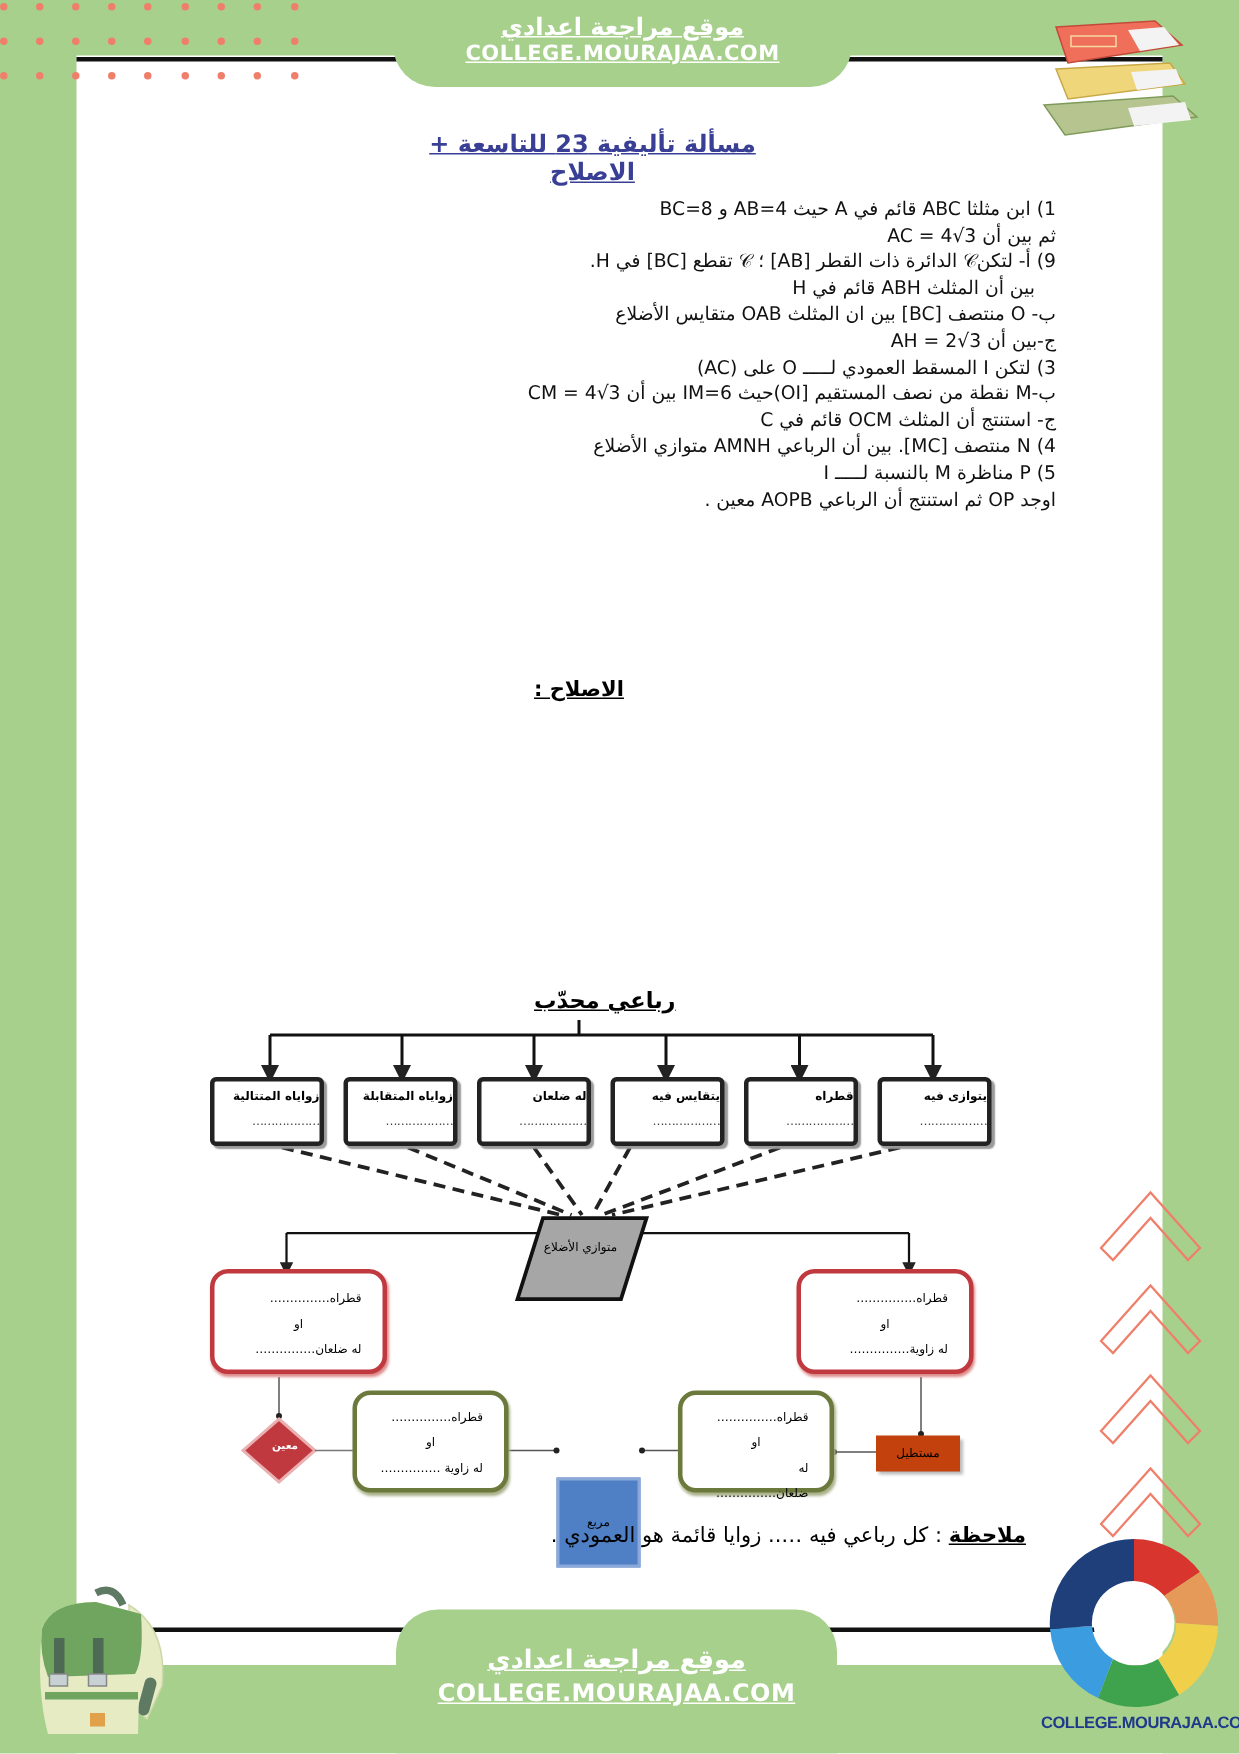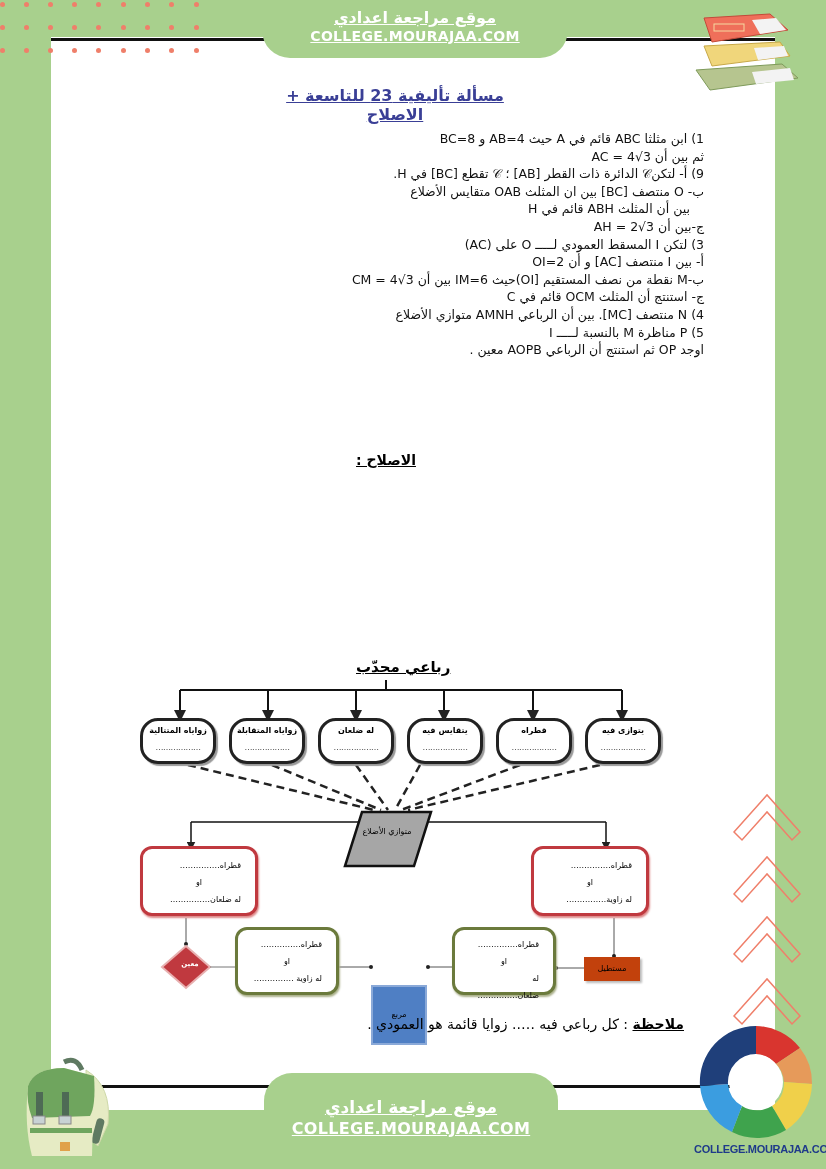--- a/index.html
+++ b/index.html
@@ -11,21 +11,21 @@
   .banner { position: absolute; background: #a8d08d; border-radius: 28px; color: #fff; text-align: center; font-family: "DejaVu Sans", sans-serif; }
   .banner .ar { font-size: 16px; font-weight: bold; text-decoration: underline; line-height: 20px; direction: rtl; }
   .banner .en { font-size: 14px; font-weight: bold; text-decoration: underline; letter-spacing: 0.3px; }
   .title { position: absolute; left: 270px; top: 86px; width: 250px; text-align: center; direction: rtl; color: #3a3f96; font-weight: bold; font-size: 16px; text-decoration: underline; font-family: "DejaVu Sans", sans-serif; }
   .problem { position: absolute; right: 122px; top: 130px; width: 440px; direction: rtl; text-align: right; font-family: "DejaVu Sans", sans-serif; font-size: 12.5px; color: #111; }
   .problem .line { height: 17.6px; line-height: 17.6px; white-space: nowrap; }
   .ind1 { padding-right: 0; }
   .ind2 { padding-right: 14px; }
   .corr { position: absolute; left: 356px; top: 452px; font-weight: bold; font-size: 14px; text-decoration: underline; direction: rtl; font-family: "DejaVu Sans", sans-serif; }
   .diag-title { position: absolute; left: 356px; top: 658px; font-weight: bold; font-size: 15px; text-decoration: underline; direction: rtl; font-family: "DejaVu Sans", sans-serif; }
-  .pbox { position: absolute; width: 76px; height: 46px; border: 3px solid #222; border-radius: 18px; background: #fff; box-shadow: 2px 2px 1px #999; text-align: center; font-size: 8px; direction: rtl; font-family: "DejaVu Sans", sans-serif; }
+  .pbox { position: absolute; width: 76px; height: 46px; border: 3px solid #222; border-radius: 4px; background: #fff; box-shadow: 2px 2px 1px #999; text-align: right; font-size: 8px; direction: rtl; font-family: "DejaVu Sans", sans-serif; }
   .pbox .t { margin-top: 5px; font-weight: bold; }
   .pbox .d { margin-top: 8px; color: #444; letter-spacing: -0.5px; }
   .rbox { position: absolute; width: 118px; height: 70px; border: 3px solid #c0393f; border-radius: 12px; background: #fff; box-shadow: 1px 2px 2px #d88; font-size: 8px; direction: rtl; font-family: "DejaVu Sans", sans-serif; }
   .gbox { position: absolute; width: 104px; height: 68px; border: 3px solid #6b7a3c; border-radius: 12px; background: #fff; box-shadow: 1px 2px 2px #aab08a; font-size: 8px; direction: rtl; font-family: "DejaVu Sans", sans-serif; }
   .rbox .r, .gbox .r { height: 17px; line-height: 17px; padding: 0 14px; }
   .rbox .c, .gbox .c { text-align: center; }
   .para-text { position: absolute; left: 362px; top: 826px; width: 50px; text-align: center; font-size: 8px; line-height: 12px; direction: rtl; font-family: "DejaVu Sans", sans-serif; }
   .diamond-text { position: absolute; left: 170px; top: 960px; width: 40px; text-align: center; font-size: 7px; font-weight: bold; color: #fff; direction: rtl; font-family: "DejaVu Sans", sans-serif; }
   .square { position: absolute; left: 371px; top: 985px; width: 56px; height: 60px; background: #4f7fc4; border: 2px solid #8aa9d8; text-align: center; line-height: 56px; font-size: 8px; direction: rtl; font-family: "DejaVu Sans", sans-serif; }
   .rect { position: absolute; left: 584px; top: 957px; width: 56px; height: 24px; background: #c2410c; box-shadow: 2px 2px 2px #bbb; text-align: center; line-height: 24px; font-size: 8px; direction: rtl; font-family: "DejaVu Sans", sans-serif; }
@@ -88,25 +88,24 @@
   <path d="M62 8 L86 6 L96 18 L70 22 Z" fill="#f3f3f3"></path>
   <rect x="24" y="12" width="30" height="7" fill="none" stroke="#f6d9a0"></rect>
 </svg>
 
 <div class="title">مسألة تأليفية 23 للتاسعة + الاصلاح</div>
 
 <div class="problem">
   <div class="line ind1">1) ابن مثلثا  ABC  قائم في A حيث AB=4 و BC=8</div>
   <div class="line ind1">ثم بين أن    AC = 4√3</div>
   <div class="line ind1">9) أ- لتكن𝒞  الدائرة ذات القطر [AB]   ؛ 𝒞  تقطع [BC] في H.</div>
+  <div class="line ind2">بين أن المثلث ABH قائم في H</div>
   <div class="line ind1">ب- O منتصف [BC] بين ان المثلث  OAB  متقايس الأضلاع</div>
-  <div class="line ind2">بين أن المثلث ABH قائم في H</div>
   <div class="line ind1">ج-بين أن   AH = 2√3</div>
   <div class="line ind1">3) لتكن I المسقط العمودي لـــــ  O  على (AC)</div>
-  <div class="line ind1">أ- بين I   منتصف [AC] و أن  OI=2</div>
   <div class="line ind1">ب-M نقطة من نصف المستقيم [OI)حيث IM=6 بين أن   CM = 4√3</div>
   <div class="line ind1">ج- استنتج أن المثلث OCM قائم في C</div>
   <div class="line ind1">4) N منتصف [MC]. بين أن الرباعي AMNH متوازي الأضلاع</div>
   <div class="line ind1">5) P مناظرة M بالنسبة لـــــ I</div>
   <div class="line ind1">اوجد OP ثم استنتج أن الرباعي AOPB معين .</div>
 </div>
 
 <div class="corr">الاصلاح :</div>
 
 <div class="diag-title">رباعي محدّب</div>

